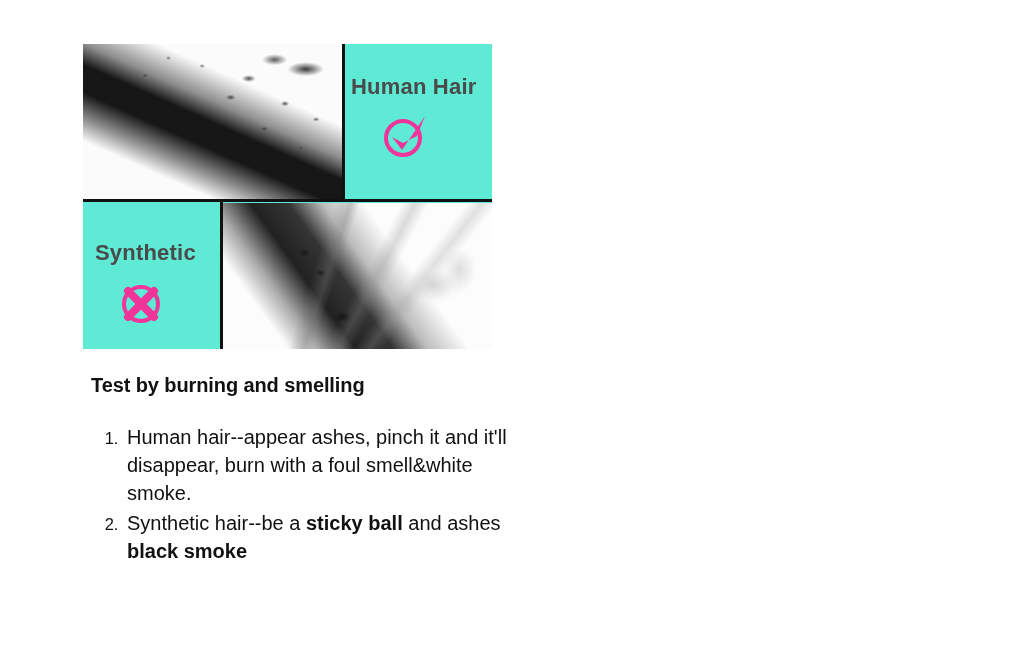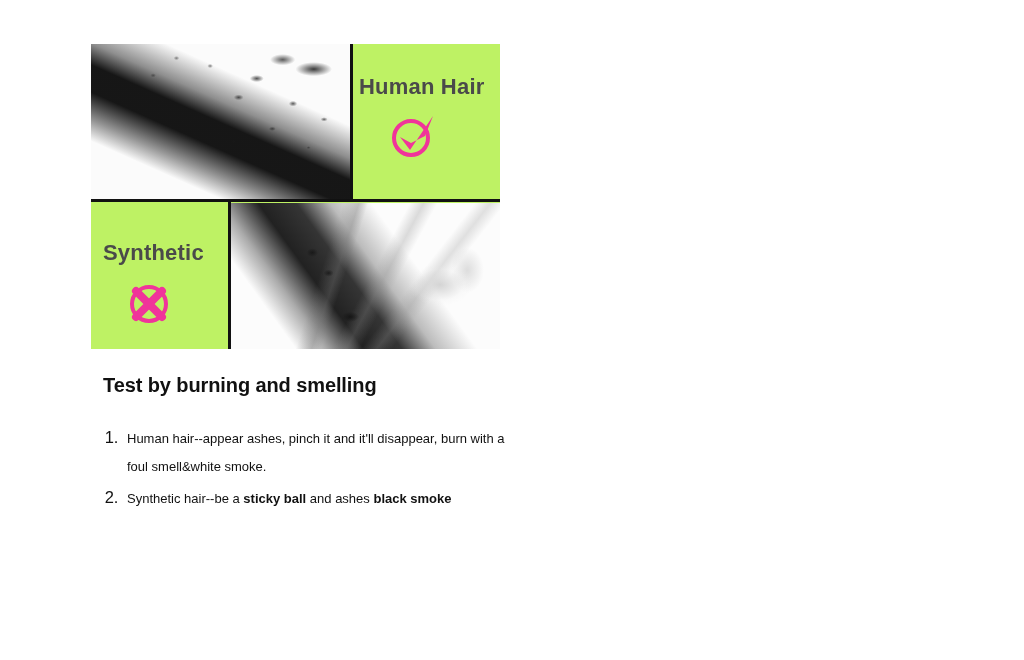--- a/index.html
+++ b/index.html
@@ -20,25 +20,25 @@
     position: absolute;
     top: 0;
     height: 660px;
   }
   .col-left  { left: 0;   width: 512px; }
   .col-right { left: 512px; width: 512px; }
 
   
   .fig-burn {
     position: absolute;
-    left: 91px;
+    left: 83px;
     top: 44px;
     width: 409px;
     height: 305px;
-    background: #bef264;
+    background: #5eead4;
     overflow: hidden;
   }
   
   .burn-tl {
     position: absolute;
     left: 0; top: 0;
     width: 259px; height: 157px;
     background:
       radial-gradient(ellipse 26px 10px at 86% 16%, rgba(25,25,25,.85) 0%, rgba(25,25,25,0) 70%),
       radial-gradient(ellipse 18px 8px at 74% 10%, rgba(25,25,25,.7) 0%, rgba(25,25,25,0) 70%),
@@ -118,31 +118,31 @@
   .mark.cross { left: 32px;  top: 234px; }
 
   
   .text-block { position: absolute; }
   .text-left  { left: 91px;  top: 374px; width: 420px; }
 
   .heading {
     font-size: 20px;
     font-weight: 700;
     color: #111111;
-    margin: 0 0 26px 12px;
+    margin: 0 0 26px 0;
     letter-spacing: -.1px;
   }
   ol.steps {
     margin: 0;
     padding: 0 0 0 32px;
     list-style: decimal;
     color: #111111;
   }
   ol.steps > li {
-    font-size: 13px;
+    font-size: 20px;
     line-height: 28px;
     margin: 0 0 2px 0;
     padding-left: 4px;
   }
   ol.steps > li::marker { font-size: 16.5px; }
   .b { font-weight: 700; }
 </style>
 </head>
 <body>
 

